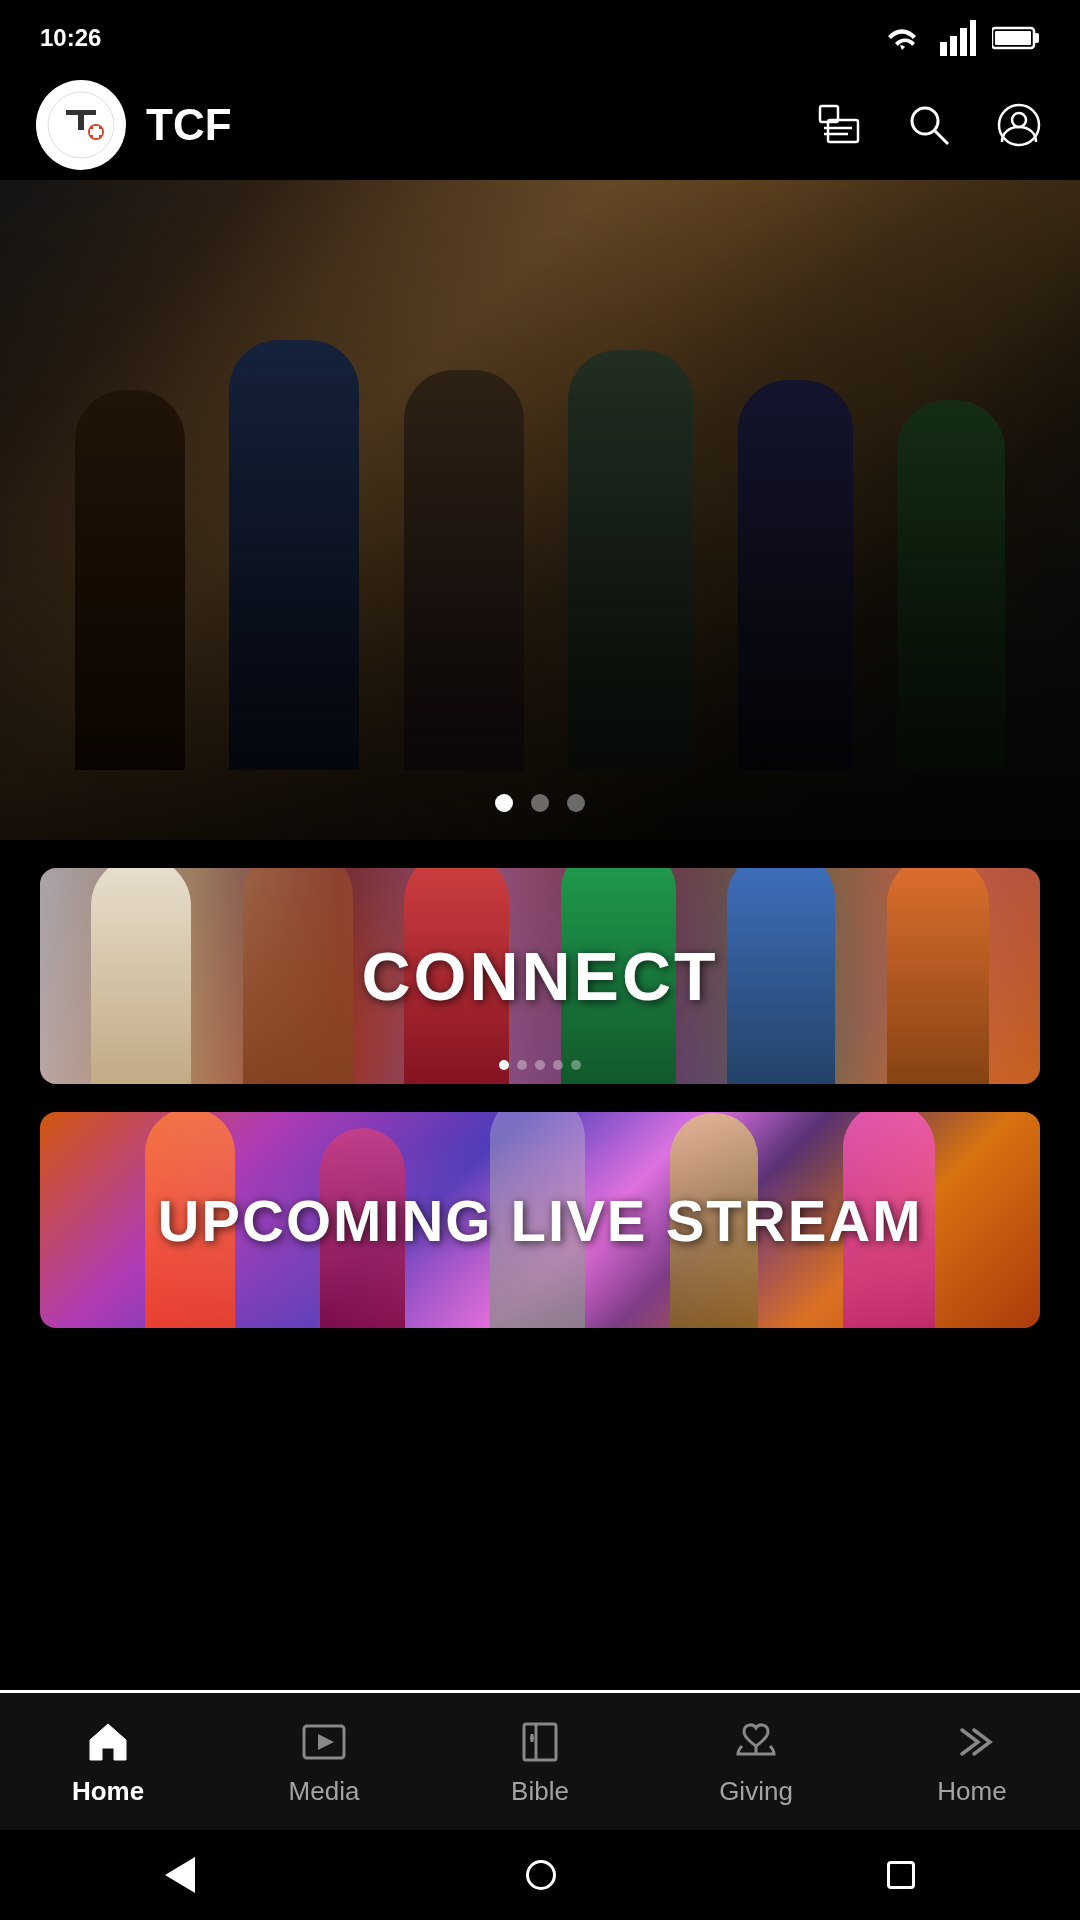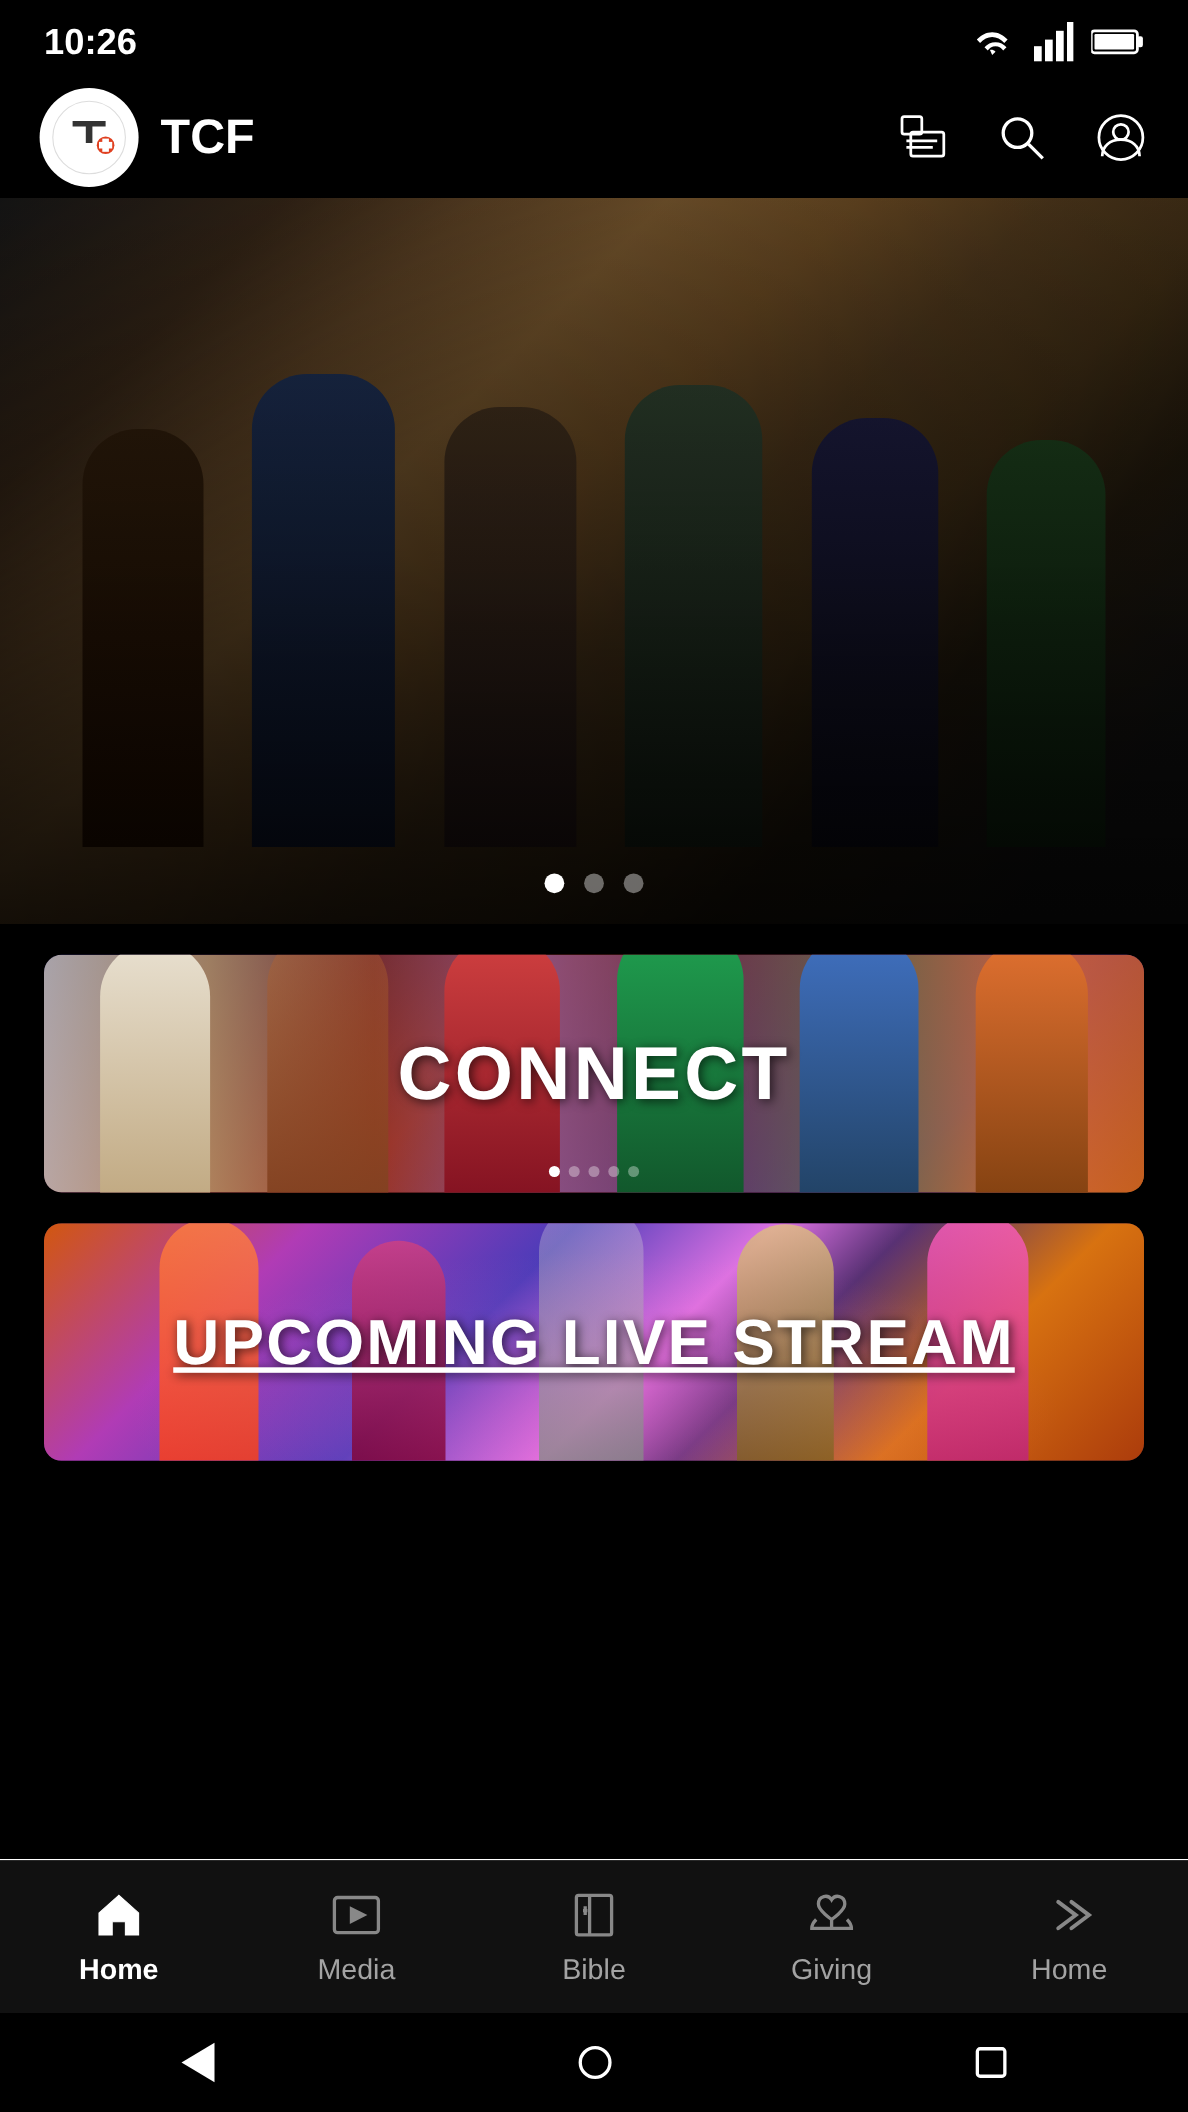--- a/index.html
+++ b/index.html
@@ -17,21 +17,21 @@
     
     .status-bar {
       display: flex;
       justify-content: space-between;
       align-items: center;
       padding: 18px 40px 12px;
       background: #000;
       height: 70px;
     }
     .status-time {
-      font-size: 33px;
+      font-size: 24px;
       font-weight: 600;
       color: #fff;
     }
     .status-icons {
       display: flex;
       align-items: center;
       gap: 16px;
     }
     .status-icons svg {
       fill: #fff;
@@ -146,21 +146,20 @@
       display: flex;
       align-items: center;
       justify-content: center;
     }
 
     .card-connect {
       background: linear-gradient(135deg, #1a1a6a 0%, #c0392b 40%, #8e44ad 80%, #e67e22 100%);
     }
     .card-live {
       background: linear-gradient(135deg, #1a1a4a 0%, #6a1a6a 40%, #4a1a6a 60%, #2a1a3a 100%);
-      text-decoration: underline;
     }
 
     .card-overlay {
       position: absolute;
       inset: 0;
       background: rgba(0,0,0,0.25);
     }
 
     .connect-bg {
       position: absolute;
@@ -228,21 +227,21 @@
     .bottom-nav {
       position: absolute;
       bottom: 90px;
       left: 0;
       right: 0;
       height: 140px;
       background: #111;
       display: flex;
       align-items: center;
       justify-content: space-around;
-      border-top: 1px solid #ffffff;
+      border-top: 3px solid #ffffff;
     }
     .nav-item {
       display: flex;
       flex-direction: column;
       align-items: center;
       gap: 8px;
       flex: 1;
       cursor: pointer;
     }
     .nav-icon {

